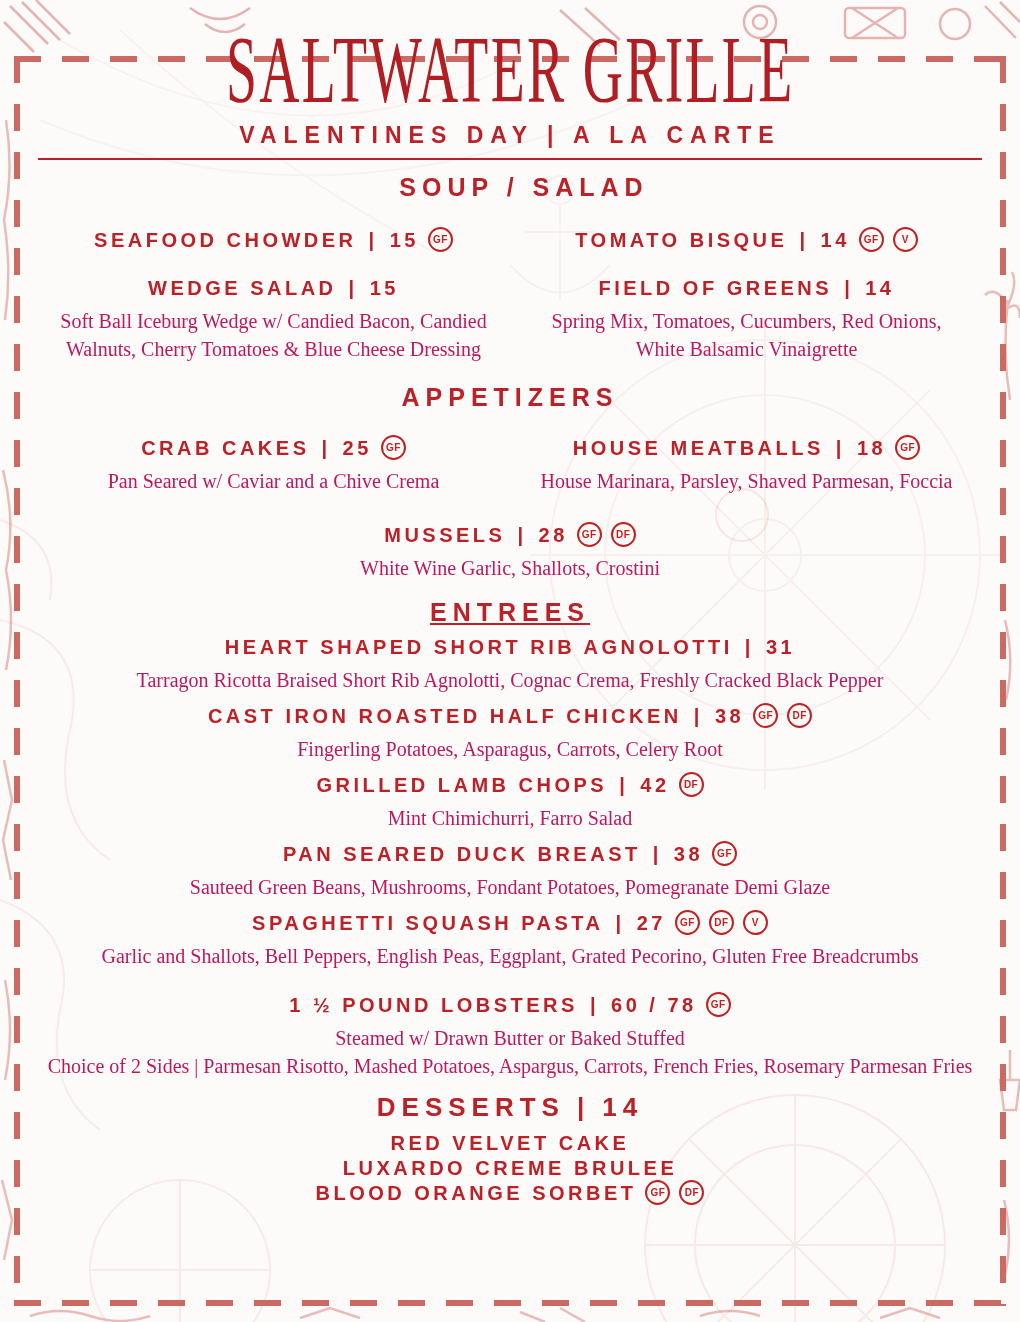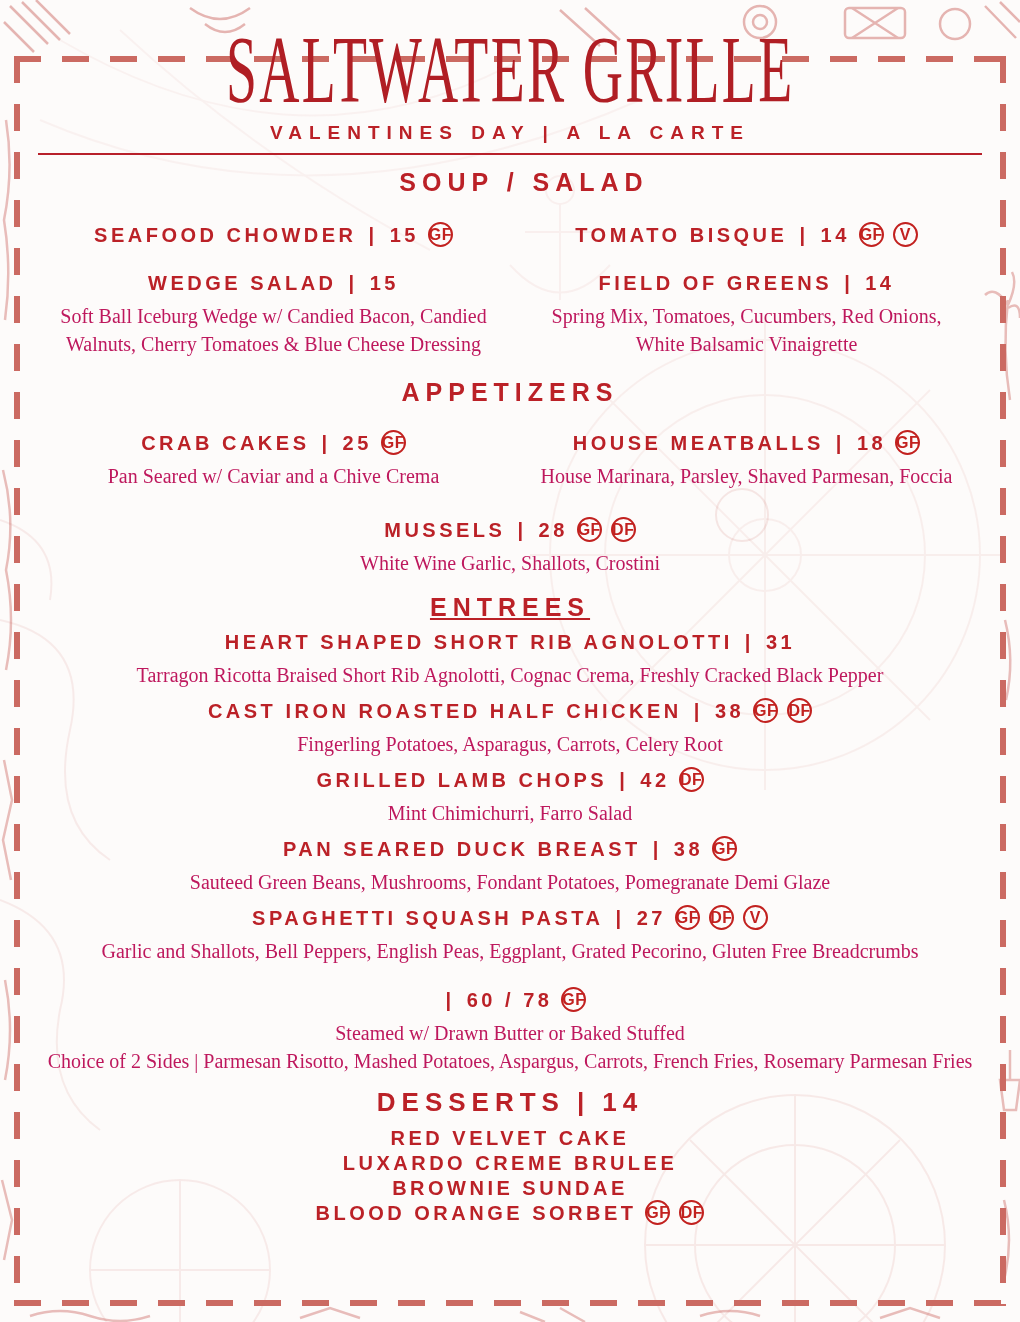--- a/index.html
+++ b/index.html
@@ -30,21 +30,21 @@
     font-family:"Liberation Serif",serif;
     font-weight:400;
     font-size:96px;line-height:.92;
     letter-spacing:4px;
     color:#b01e24;
     transform:scaleX(.58);
     transform-origin:center center;
   }
   .subtitle{
     margin-top:8px;text-align:center;
-    font-size:19px;font-weight:bold;letter-spacing:7px;
+    font-size:23px;font-weight:bold;letter-spacing:7px;
     color:#bb2127;
   }
   .rule{margin:9px 38px 0;border:none;border-top:2px solid #b8202a;}
   .sec-heading{
     text-align:center;font-weight:bold;color:#bb2127;
     font-size:25px;letter-spacing:6px;line-height:1;
     display:flex;justify-content:center;align-items:center;gap:12px;
   }
   .sh-soup{margin-top:15px;padding-left:28px;}
   .sh-apps{margin-top:22px;}
@@ -59,21 +59,21 @@
     display:flex;justify-content:center;align-items:center;
     line-height:24px;min-height:25px;
     color:#bb2127;font-weight:bold;
     font-size:20px;letter-spacing:3.5px;white-space:nowrap;
   }
   .sep{margin:0 12px;font-weight:bold;}
   .badge{
     display:inline-flex;justify-content:center;align-items:center;
     width:25px;height:25px;margin-left:9px;flex:0 0 auto;
     border:2.2px solid #c2211f;border-radius:50%;
-    font-size:16px;font-weight:bold;letter-spacing:.5px;
+    font-size:10px;font-weight:bold;letter-spacing:.5px;
     color:#c2211f;box-sizing:border-box;
   }
   .desc{
     margin-top:7px;
     font-family:"Liberation Serif",serif;
     font-size:20px;line-height:28px;
     color:#be185d;text-align:center;
   }
   .desc.narrow{max-width:440px;margin-left:auto;margin-right:auto;}
   .center-item{margin-top:27px;}
@@ -322,20 +322,21 @@
           <span>27</span>
           <span class="badge">GF</span>
           <span class="badge">DF</span>
           <span class="badge">V</span>
         </div>
         <div class="desc">Garlic and Shallots, Bell Peppers, English Peas, Eggplant, Grated Pecorino, Gluten Free Breadcrumbs</div>
       </div>
 
       <div class="item entree entree-lobster">
         <div class="item-line">
+          <span>1 ½ POUND LOBSTERS</span>
           <span class="sep">|</span>
           <span>60 / 78</span>
           <span class="badge">GF</span>
         </div>
         <div class="desc">Steamed w/ Drawn Butter or Baked Stuffed</div>
         <div class="desc desc-wide" style="margin-top:0;">Choice of  2 Sides | Parmesan Risotto, Mashed Potatoes, Aspargus, Carrots, French Fries, Rosemary Parmesan Fries</div>
       </div>
     </section>
 
     <section>
@@ -346,23 +347,20 @@
       </div>
 
       <div class="dessert-list">
         <div class="item-line">
           <span>RED VELVET CAKE</span>
         </div>
         <div class="item-line">
           <span>LUXARDO CREME BRULEE</span>
         </div>
         <div class="item-line">
-          <span>BROWNIE SUNDAE</span>
-        </div>
-        <div class="item-line">
           <span>BLOOD ORANGE SORBET</span>
           <span class="badge">GF</span>
           <span class="badge">DF</span>
         </div>
       </div>
     </section>
 
   </div>
 </div>
 

